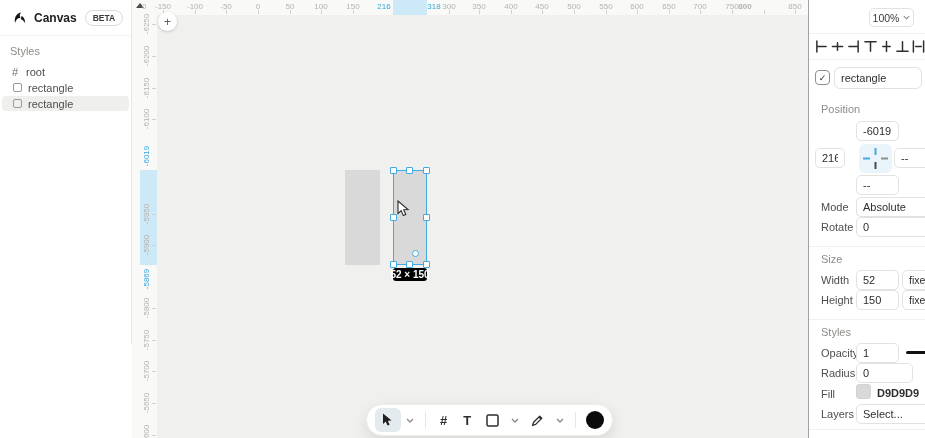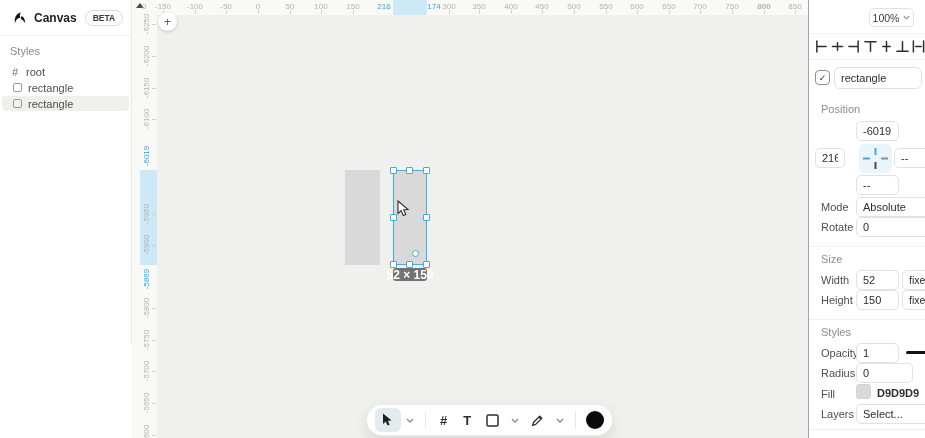--- a/index.html
+++ b/index.html
@@ -32,21 +32,21 @@
   .corner-tri{position:absolute;left:4px;top:3px;width:0;height:0;border-left:4px solid transparent;border-right:4px solid transparent;border-bottom:5px solid #4a4a48;z-index:3}
   .corner-zero{position:absolute;left:10px;top:2px;font-size:8px;color:#B3B3AE;z-index:3}
   .plus-btn{position:absolute;left:26px;top:12px;width:19px;height:19px;border-radius:50%;background:#fff;box-shadow:0 1px 3px rgba(0,0,0,.18);display:flex;align-items:center;justify-content:center;font-size:12px;color:#5a5a58;z-index:3}
   .rect-plain{position:absolute;left:213px;top:170px;width:35px;height:95px}
   .rect-sel{position:absolute;left:261px;top:170px;width:34px;height:95px;border:1.5px solid #43ABE1}
   .handle{position:absolute;width:7px;height:7px;background:#fff;border:1.5px solid #43ABE1;border-radius:1px}
   .h-tl{left:-4px;top:-4px}.h-tm{left:12px;top:-4px}.h-tr{right:-4px;top:-4px}
   .h-ml{left:-4px;top:43px}.h-mr{right:-4px;top:43px}
   .h-bl{left:-4px;bottom:-4px}.h-bm{left:12px;bottom:-4px}.h-br{right:-4px;bottom:-4px}
   .radius-handle{position:absolute;left:18px;top:79px;width:7px;height:7px;border-radius:50%;background:#fff;border:1.5px solid #43ABE1}
-  .sel-badge{position:absolute;left:261px;top:268px;width:34px;height:13px;background:#737373;color:#fff;font-size:12px;font-weight:700;border-radius:3px;display:flex;align-items:center;justify-content:center;white-space:nowrap}
+  .sel-badge{position:absolute;left:261px;top:268px;width:34px;height:13px;background:#000000;color:#fff;font-size:10px;font-weight:700;border-radius:3px;display:flex;align-items:center;justify-content:center;white-space:nowrap}
   .cursor-pos{position:absolute;left:265px;top:200px;z-index:4}
 
   
   .toolbar{position:absolute;left:234px;top:404px;height:32px;background:#fff;border:1px solid #EDEDEB;border-radius:16px;box-shadow:0 5px 14px rgba(0,0,0,.10);display:flex;align-items:center;padding:0 8px;z-index:5}
   .tool-active{width:26px;height:24px;border-radius:6px;background:#E4EBEF;display:flex;align-items:center;justify-content:center}
   .tool-chev{margin:0 5px;display:flex;align-items:center}
   .tool-div{width:1px;height:16px;background:#E7E7E5;margin:0 6px}
   .tool-txt{font-size:13px;font-weight:600;color:#2E2E2C;margin:0 8px}
   .tool-ic{margin:0 7px;display:flex;align-items:center}
   .tool-color{width:18px;height:18px;border-radius:50%;background:#0b0b0b;margin-left:4px}
@@ -152,26 +152,26 @@
         <span class="hr-label" style="left: 474px;">550</span>
         <span class="hr-tick" style="left: 474px;"></span>
         <span class="hr-label" style="left: 505px;">600</span>
         <span class="hr-tick" style="left: 505px;"></span>
         <span class="hr-label" style="left: 537px;">650</span>
         <span class="hr-tick" style="left: 537px;"></span>
         <span class="hr-label" style="left: 568px;">700</span>
         <span class="hr-tick" style="left: 568px;"></span>
         <span class="hr-label" style="left: 600px;">750</span>
         <span class="hr-tick" style="left: 600px;"></span>
-        <span class="hr-label" style="left: 632px; font-weight: bold;">800</span>
+        <span class="hr-label" style="left: 613px; font-weight: bold;">800</span>
         <span class="hr-tick" style="left: 632px;"></span>
         <span class="hr-label" style="left: 663px;">850</span>
         <span class="hr-tick" style="left: 663px;"></span>
         <span class="hr-label blue-lb" style="left: 252px;">216</span>
-        <span class="hr-label blue-lb" style="left: 302px;">174</span>
+        <span class="hr-label blue-lb" style="left: 302px;">318</span>
       </div>
     <div class="corner-tri"></div>
     <div class="corner-zero">0</div>
     <div class="plus-btn">+</div>
 
     <div class="rect-plain" style="background:#D9D9D9"></div>
 
     <div class="rect-sel" style="background:#D9D9D9">
       <span class="handle h-tl"></span>
       <span class="handle h-tm"></span>

